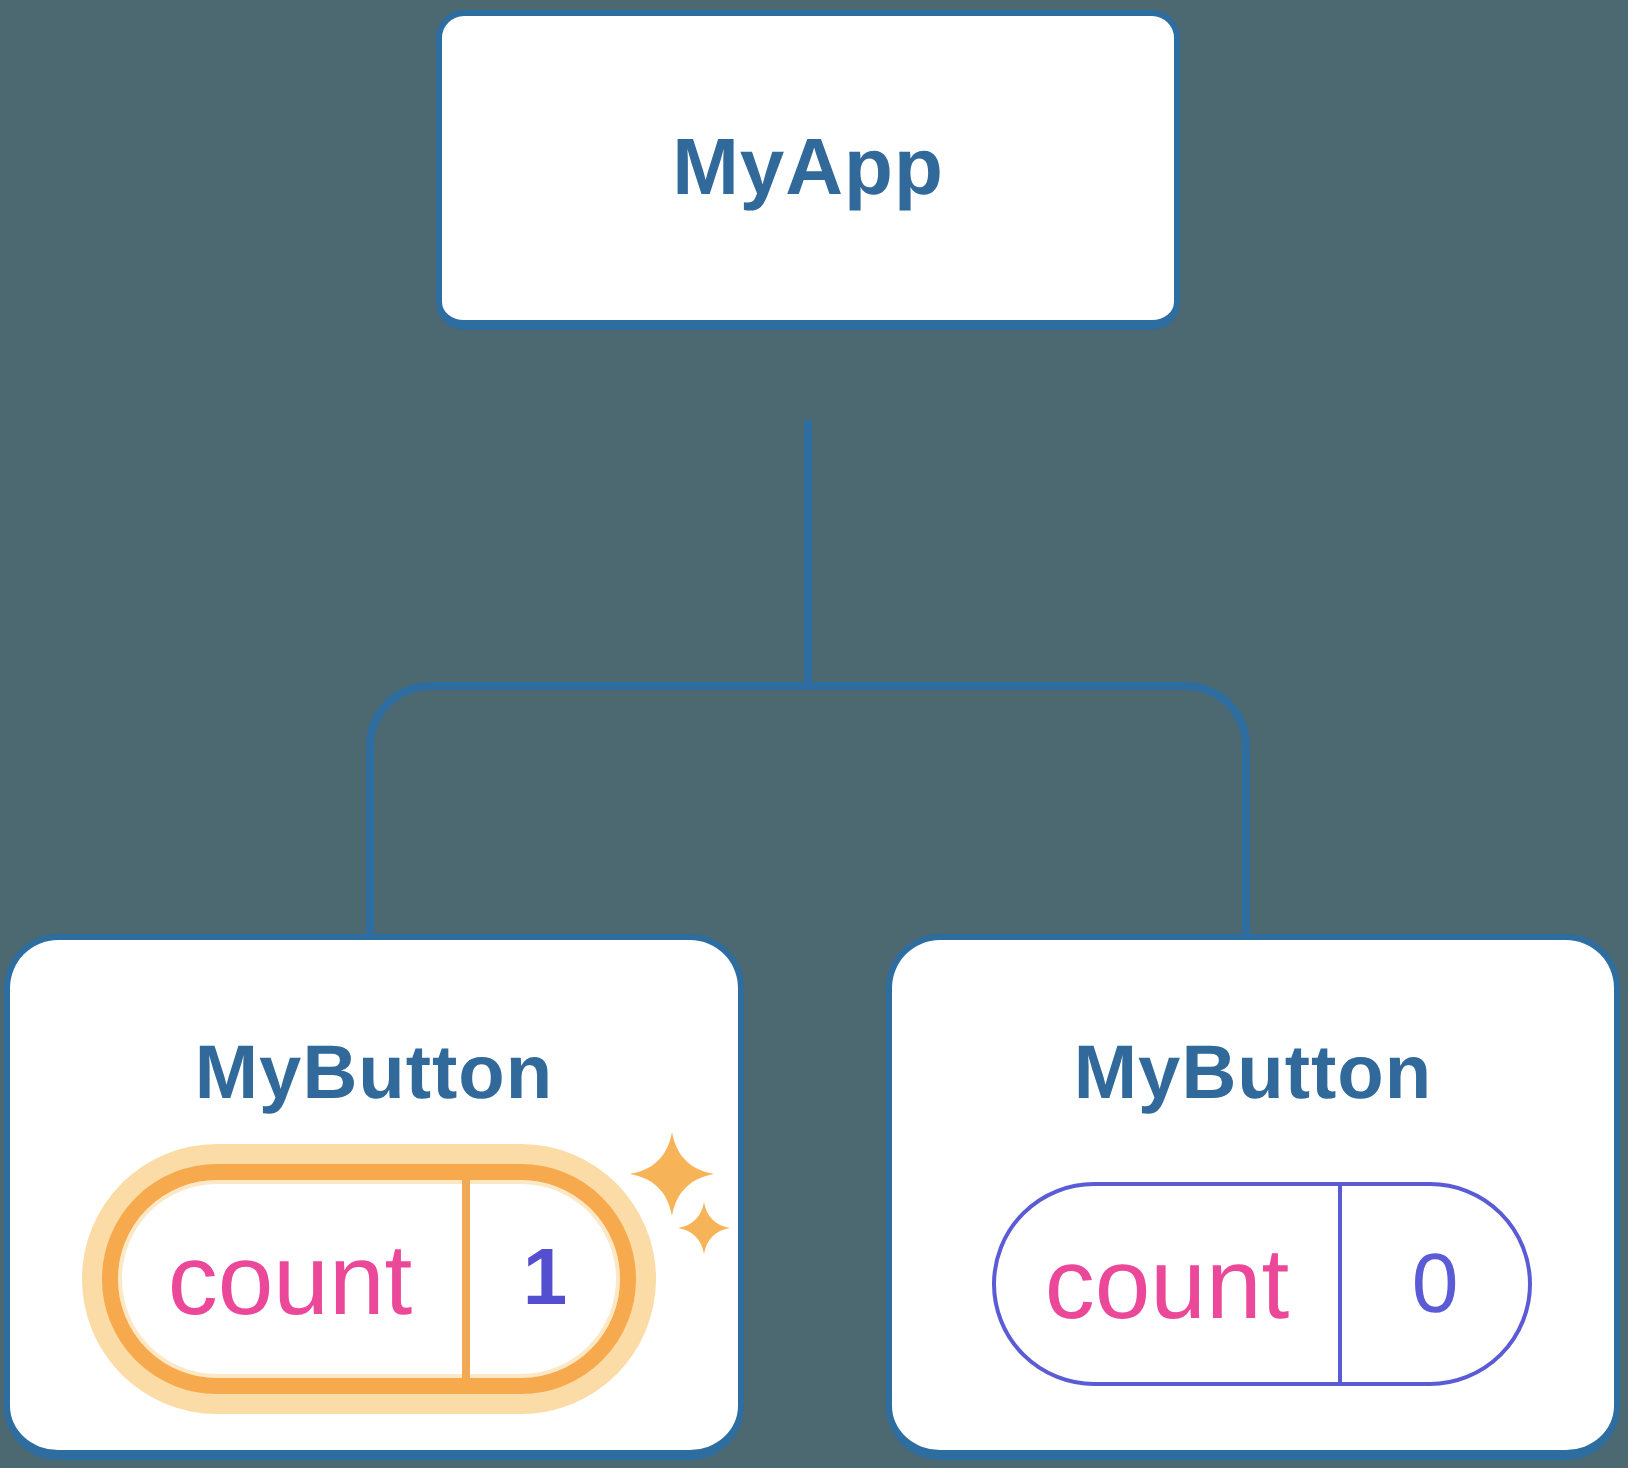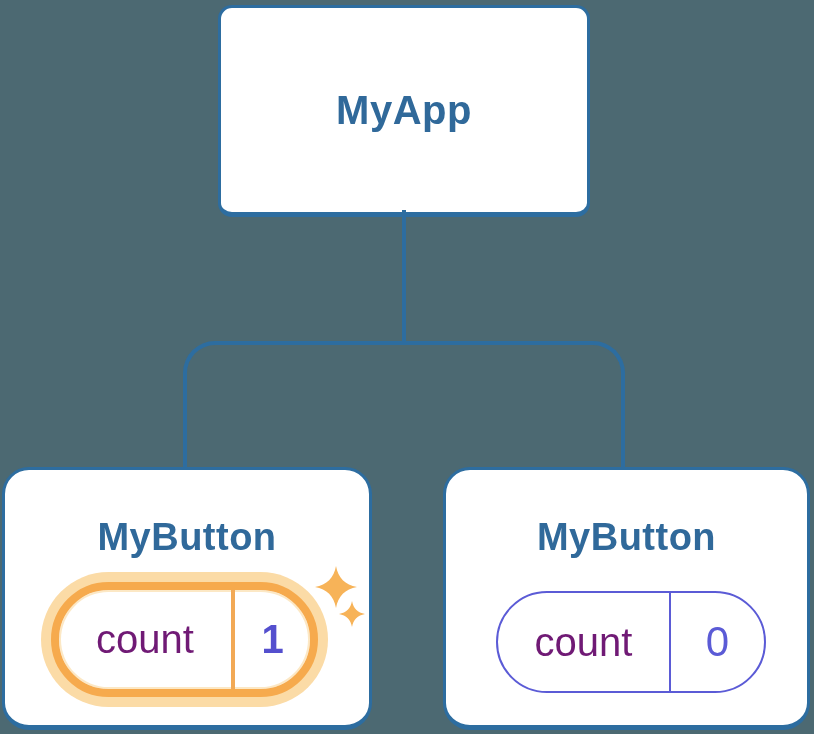--- a/index.html
+++ b/index.html
@@ -14,21 +14,21 @@
   .card {
     position: absolute;
     background: #ffffff;
     border: 3px solid #2D6DA0;
     border-bottom-width: 5px;
     border-radius: 14px;
     box-sizing: border-box;
   }
   .app-card {
     left: 218px; top: 5px;
-    width: 372px; height: 212px;
+    width: 372px; height: 160px;
     display: flex; align-items: center; justify-content: center;
   }
   .node-title {
     color: #30699A;
     font-size: 40px;
     font-weight: 600;
     letter-spacing: 0.5px;
   }
   .stem {
     position: absolute;
@@ -66,21 +66,21 @@
     box-sizing: border-box;
     border-radius: 999px;
     overflow: hidden;
   }
   .pill-cell {
     display: flex;
     align-items: center;
     justify-content: center;
   }
   .pill-key-cell { flex: 1; }
-  .pill-key { color: #701a75; font-size: 40px; }
+  .pill-key { color: #ec4899; font-size: 50px; }
   .pill-val { font-size: 40px; }
   .pill-highlight {
     left: 46px; top: 112px;
     width: 267px; height: 115px;
     border: 8px solid #F6AA4D;
     box-shadow: 0 0 0 10px #FBDBA6, inset 0 0 0 2px rgba(251,219,166,0.65);
   }
   .pill-highlight .pill-divider { width: 4px; background: #F2A955; }
   .pill-highlight .pill-val-cell { width: 75px; }
   .pill-highlight .pill-val { color: #544FCE; font-weight: 700; }

